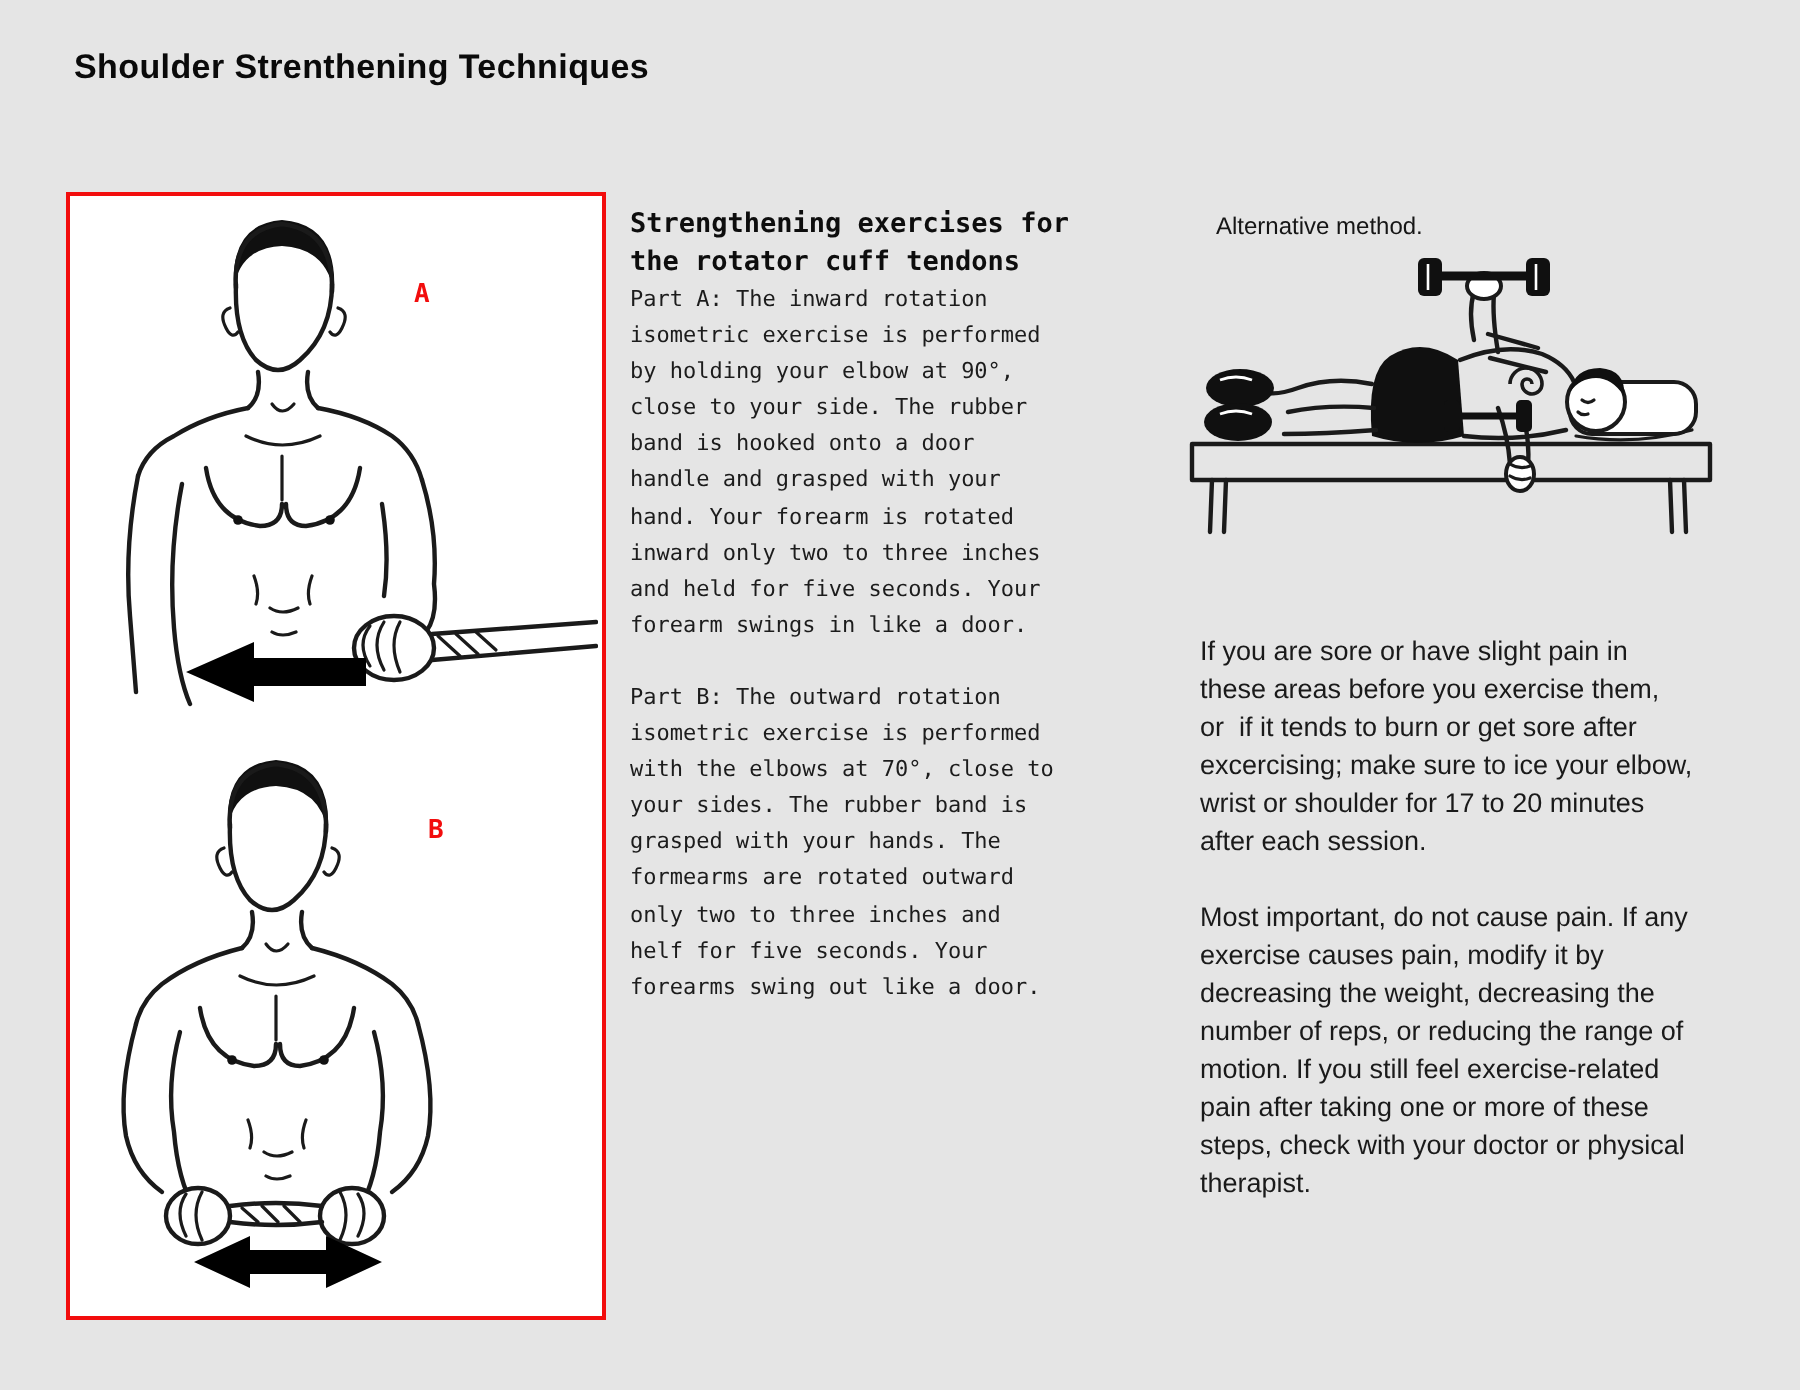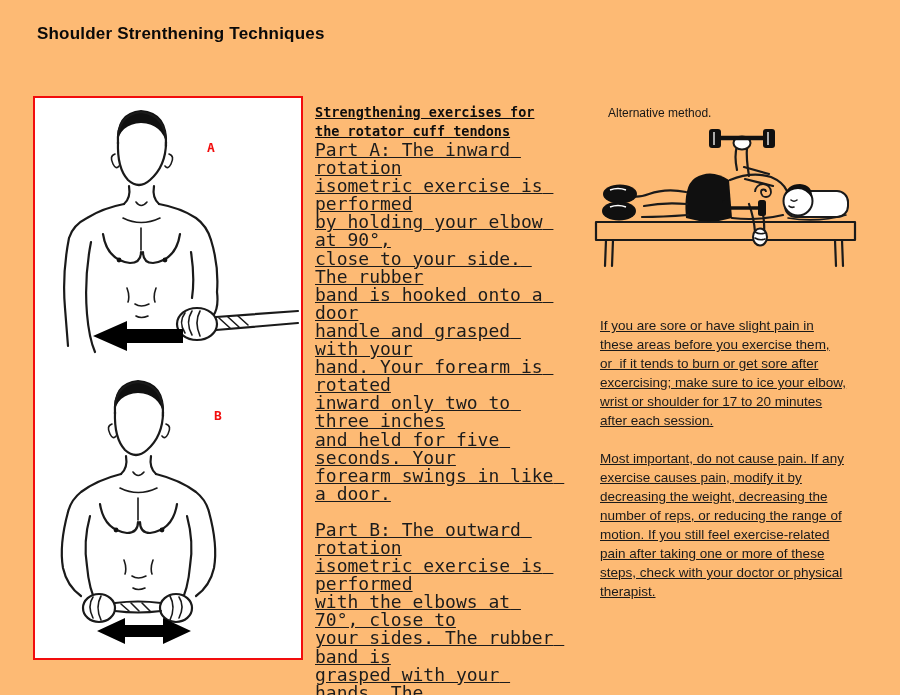--- a/index.html
+++ b/index.html
@@ -1,29 +1,29 @@
 <!DOCTYPE html>
 <html><head>
 <meta charset="utf-8">
 <style>
   html,body{margin:0;padding:0;background:#fff;}
-  #page{position:relative;width:900px;height:695px;background:#fdba74;overflow:hidden;
+  #page{position:relative;width:900px;height:695px;background:#e5e5e5;overflow:hidden;
         font-family:"Liberation Sans",sans-serif;color:#111;}
   .abs{position:absolute;}
   #title{left:37px;top:24px;font-size:17px;font-weight:700;letter-spacing:.2px;color:#0a0a0a;}
   #figure-panel{left:33px;top:96px;width:266px;height:560px;border:2px solid #f20d0d;background:#fff;}
   .fig-label{position:absolute;color:#f20d0d;font-weight:700;font-size:13px;
              font-family:"DejaVu Sans Mono",monospace;}
   #label-a{left:172px;top:42px;}
   #label-b{left:179px;top:310px;}
-  .prelines{white-space:pre-wrap;text-decoration:underline;}
+  .prelines{white-space:pre-wrap;}
   #mid-col{left:315px;top:103px;width:246px;}
   #mid-heading{font-family:"DejaVu Sans Mono",monospace;font-weight:700;font-size:13.5px;
                line-height:19px;color:#0d0d0d;}
-  .mono-p{font-family:"DejaVu Sans Mono",monospace;font-size:18px;line-height:18.1px;
+  .mono-p{font-family:"DejaVu Sans Mono",monospace;font-size:11px;line-height:18.1px;
           color:#1c1c1c;margin:0 0 18px 0;}
   #part-a{margin-top:0;}
   #alt-label{left:608px;top:106px;font-size:12px;color:#161616;}
   #right-col{left:600px;top:316px;width:300px;}
   .sans-p{font-size:13.5px;line-height:19px;color:#1a1a1a;margin:0 0 19px 0;}
   svg .ln{fill:none;stroke:#1a1a1a;stroke-width:2.2;stroke-linecap:round;stroke-linejoin:round;}
   svg .thin{fill:none;stroke:#1a1a1a;stroke-width:1.6;stroke-linecap:round;}
   svg .dark{fill:#101010;stroke:none;}
 </style>
 </head>

